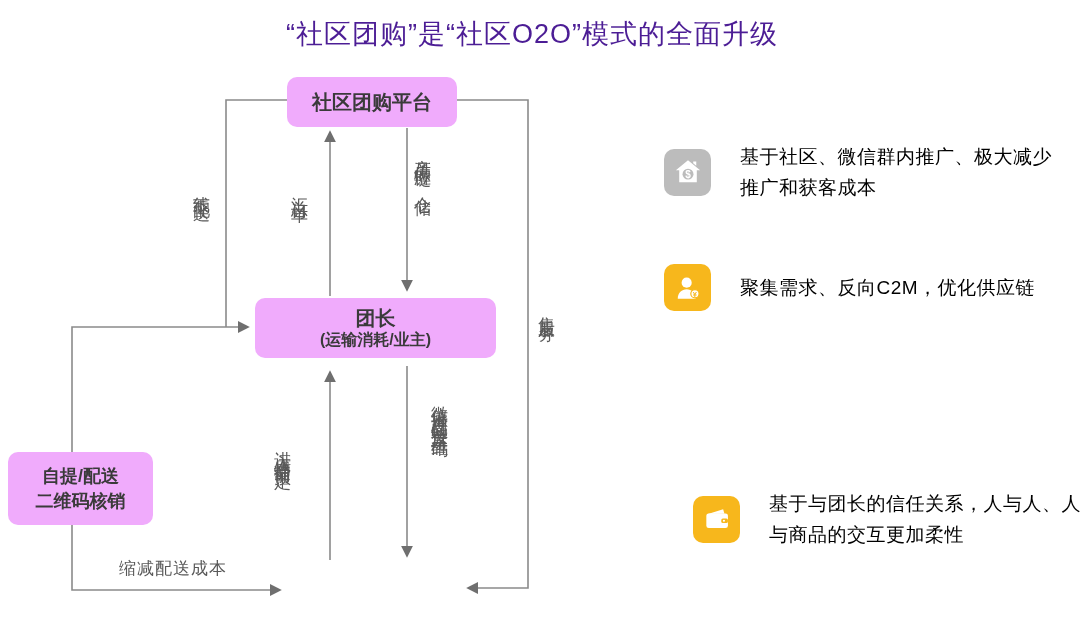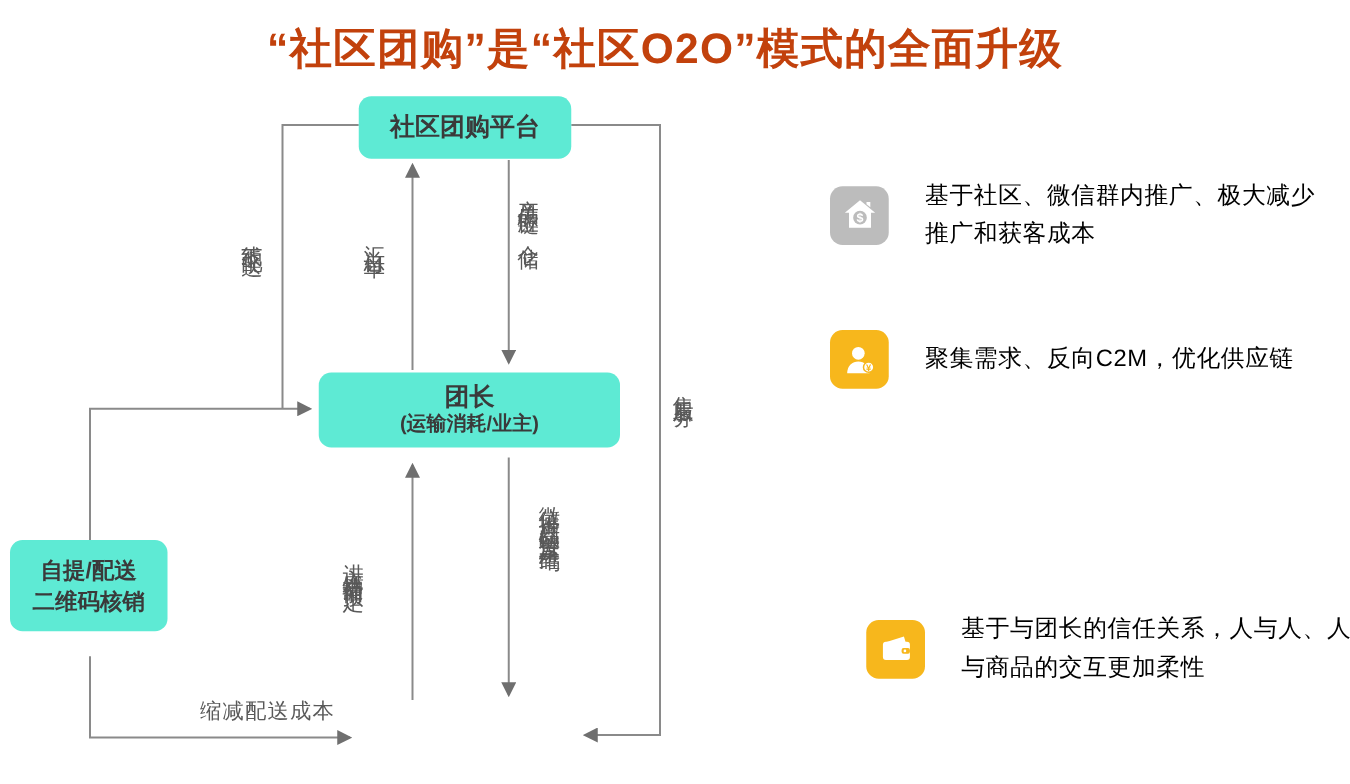--- a/index.html
+++ b/index.html
@@ -1,21 +1,21 @@
 <!DOCTYPE html>
 <html><head>
 <meta charset="utf-8">
 <style>
   html,body{margin:0;padding:0;background:#ffffff;}
   .canvas{position:relative;width:1080px;height:627px;background:#fff;overflow:hidden;
           font-family:"Liberation Sans","DejaVu Sans",sans-serif;}
   .title{position:absolute;top:16px;left:0;width:1064px;text-align:center;
-         font-size:34px;font-weight:bold;color:#c2410c;letter-spacing:1px;}
+         font-size:27px;font-weight:normal;color:#4c1d95;letter-spacing:1px;}
   svg.wires{position:absolute;left:0;top:0;}
-  .node{position:absolute;background:#5eead4;border-radius:10px;display:flex;
+  .node{position:absolute;background:#f0abfc;border-radius:10px;display:flex;
         flex-direction:column;justify-content:center;align-items:center;
         color:#3a3a3a;font-weight:bold;text-align:center;z-index:2;}
   .node .main{font-size:20px;line-height:24px;}
   .node .sub{font-size:16px;line-height:20px;font-weight:bold;}
   .node.pickup{font-size:18px;line-height:25px;white-space:pre-line;}
   .node.consumer .main{font-size:19px;}
   .vlabel{position:absolute;writing-mode:vertical-rl;text-orientation:upright;
           color:#595959;font-size:17px;letter-spacing:3px;line-height:22px;z-index:3;}
   .hlabel{position:absolute;color:#595959;font-size:17px;letter-spacing:1px;z-index:3;}
   .benefit{position:absolute;left:664px;width:416px;display:flex;align-items:center;}
@@ -53,30 +53,30 @@
   <div class="node" style="left:287px;top:77px;width:170px;height:50px;">
     <div class="main">社区团购平台</div>
   </div>
 
   <div class="node" style="left:255px;top:298px;width:241px;height:60px;">
     <div class="main">团长</div>
     <div class="sub">(运输消耗/业主)</div>
   </div>
 
 
-  <div class="node pickup" style="left:8px;top:432px;width:126px;height:73px;">自提/配送
+  <div class="node pickup" style="left:8px;top:452px;width:145px;height:73px;">自提/配送
 二维码核销</div>
 
   <div class="vlabel" style="left:190px;top:183px;height:90px;">线下配送</div>
   <div class="vlabel" style="left:288px;top:183px;height:90px;">汇总订单</div>
   <div class="vlabel" style="left:411px;top:146px;height:150px;">产品供应链/仓储</div>
   <div class="vlabel" style="left:535px;top:303px;height:90px;">售后服务</div>
   <div class="vlabel" style="left:271px;top:438px;height:84px;">进入店铺提前预定</div>
   <div class="vlabel" style="left:428px;top:392px;height:162px;">微信推广商品链接分享二维码</div>
-  <div class="hlabel" style="left:119px;top:557px;margin-left:41px;">缩减配送成本</div>
+  <div class="hlabel" style="left:119px;top:557px;">缩减配送成本</div>
 
   <div class="benefit" style="top:141px;">
     <div class="bicon gray">
       <svg width="32" height="32" viewBox="0 0 24 24">
         <path d="M15.9 4.2 h2.3 v3.2 l-2.3 -1.9 Z" fill="#fff"></path>
         <path d="M12 3.1 L2.9 10.7 H5.4 V19.6 H18.6 V10.7 H21.1 Z" fill="#fff"></path>
         <circle cx="12" cy="13.6" r="4.1" fill="#BCBCBC"></circle>
         <text x="12" y="16.3" font-size="7.5" font-weight="bold" fill="#fff" text-anchor="middle" font-family="'Liberation Sans',sans-serif">$</text>
       </svg>
     </div>

